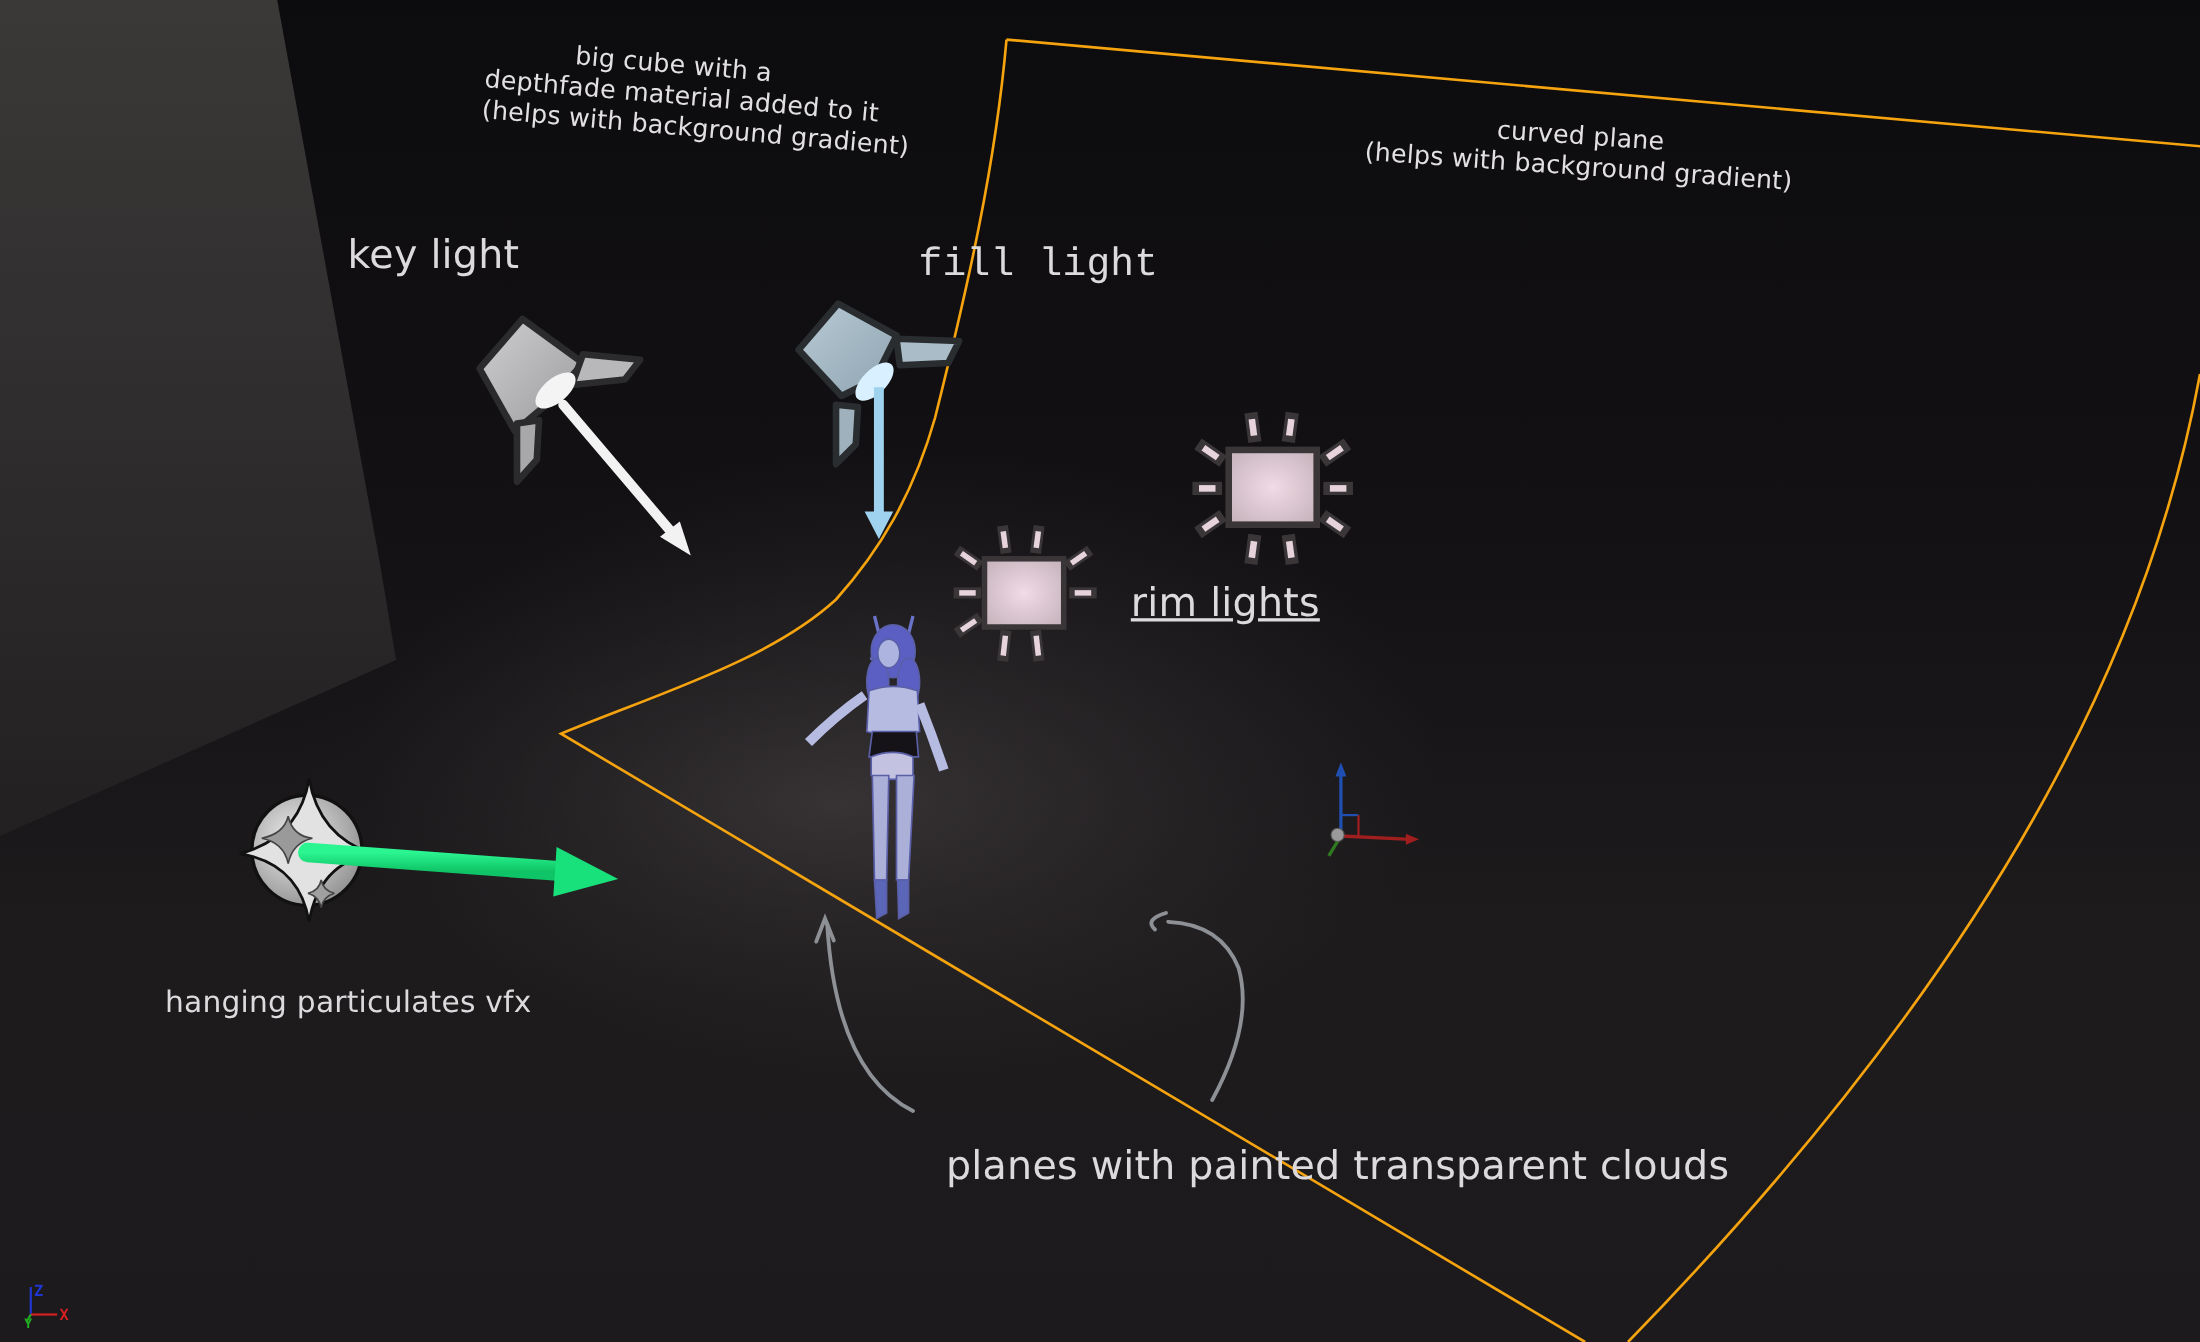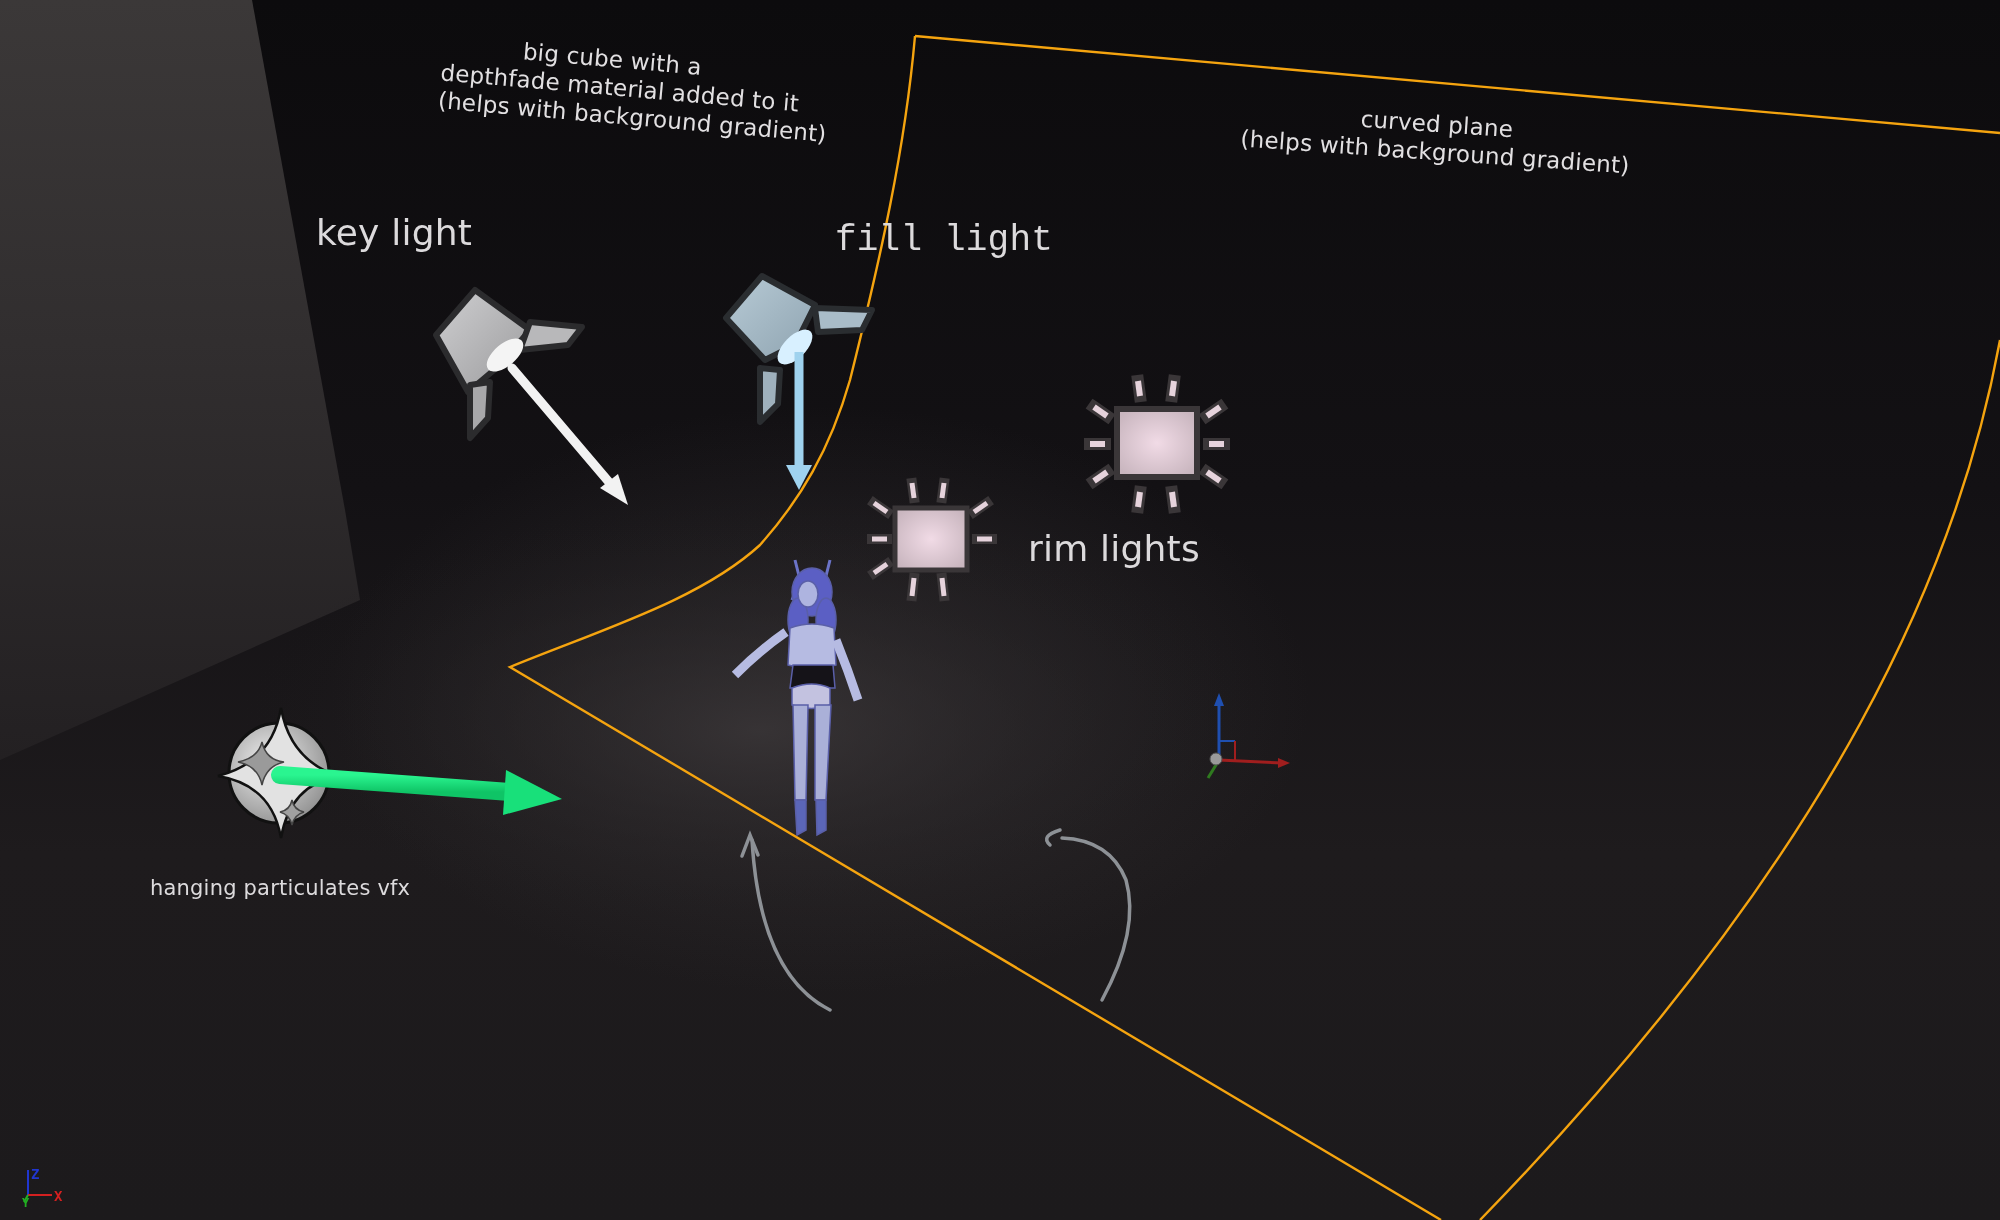--- a/index.html
+++ b/index.html
@@ -6,21 +6,21 @@
   body { width:2000px; height:1220px; position:relative; overflow:hidden;
          font-family:"DejaVu Sans", sans-serif; color:#e4e2e4; }
   .viewport { position:absolute; left:0; top:0; width:2000px; height:1220px;
     background:
       radial-gradient(ellipse 700px 420px at 820px 700px, rgba(60,56,58,0.55), rgba(0,0,0,0) 70%),
       linear-gradient(180deg, #0c0b0d 0%, #131114 40%, #1e1b1d 70%, #1c1a1c 100%); }
   svg.scene { position:absolute; left:0; top:0; }
   .label { position:absolute; white-space:nowrap; color:#dcdadc; letter-spacing:0.2px; }
   .note { font-size:23px; line-height:28px; text-align:center; color:#e2e0e2; }
   .big { font-size:36px; }
-  .mid { font-size:21px; }
+  .mid { font-size:27px;margin-top:20px; }
   .axis-letter { position:absolute; font-size:14px; font-weight:bold; font-family:"DejaVu Sans Mono", monospace; }
 </style>
 </head>
 <body>
 
 <div class="viewport">
 
   <svg class="scene" width="2000" height="1220">
     <defs>
       <linearGradient id="wedge" x1="0" y1="0" x2="0" y2="1">
@@ -196,22 +196,23 @@
     <div>(helps with background gradient)</div>
   </div>
 
   <div class="label note" style="left:1236px; top:110px; width:400px; transform:rotate(4deg);">
     <div>curved plane</div>
     <div>(helps with background gradient)</div>
   </div>
 
   <div class="label big" style="left:316px; top:212px;">key light</div>
   <div class="label big" style="left:835px; top:220px;font-family:Liberation Mono, monospace;">fill light</div>
-  <div class="label big" style="left:1028px; top:528px;">rim lights</div>
+  <div class="label big" style="left:1028px; top:528px;text-decoration:underline;">rim lights</div>
   <div class="label mid" style="left:150px; top:876px;">hanging particulates vfx</div>
+  <div class="label big" style="left:860px; top:1040px;">planes with painted transparent clouds</div>
 
   <svg class="scene" width="2000" height="1220">
     <line x1="28" y1="1195" x2="28" y2="1170" stroke="#2036d0" stroke-width="2"></line>
     <line x1="28" y1="1195" x2="52" y2="1195" stroke="#d42020" stroke-width="2"></line>
     <line x1="28" y1="1195" x2="24" y2="1202" stroke="#22b022" stroke-width="2"></line>
   </svg>
   <span class="axis-letter" style="left:31px; top:1166px; color:#2036d0;">Z</span>
   <span class="axis-letter" style="left:54px; top:1188px; color:#d42020;">X</span>
   <span class="axis-letter" style="left:22px; top:1196px; color:#22b022; font-size:12px;">Y</span>
 </div>

